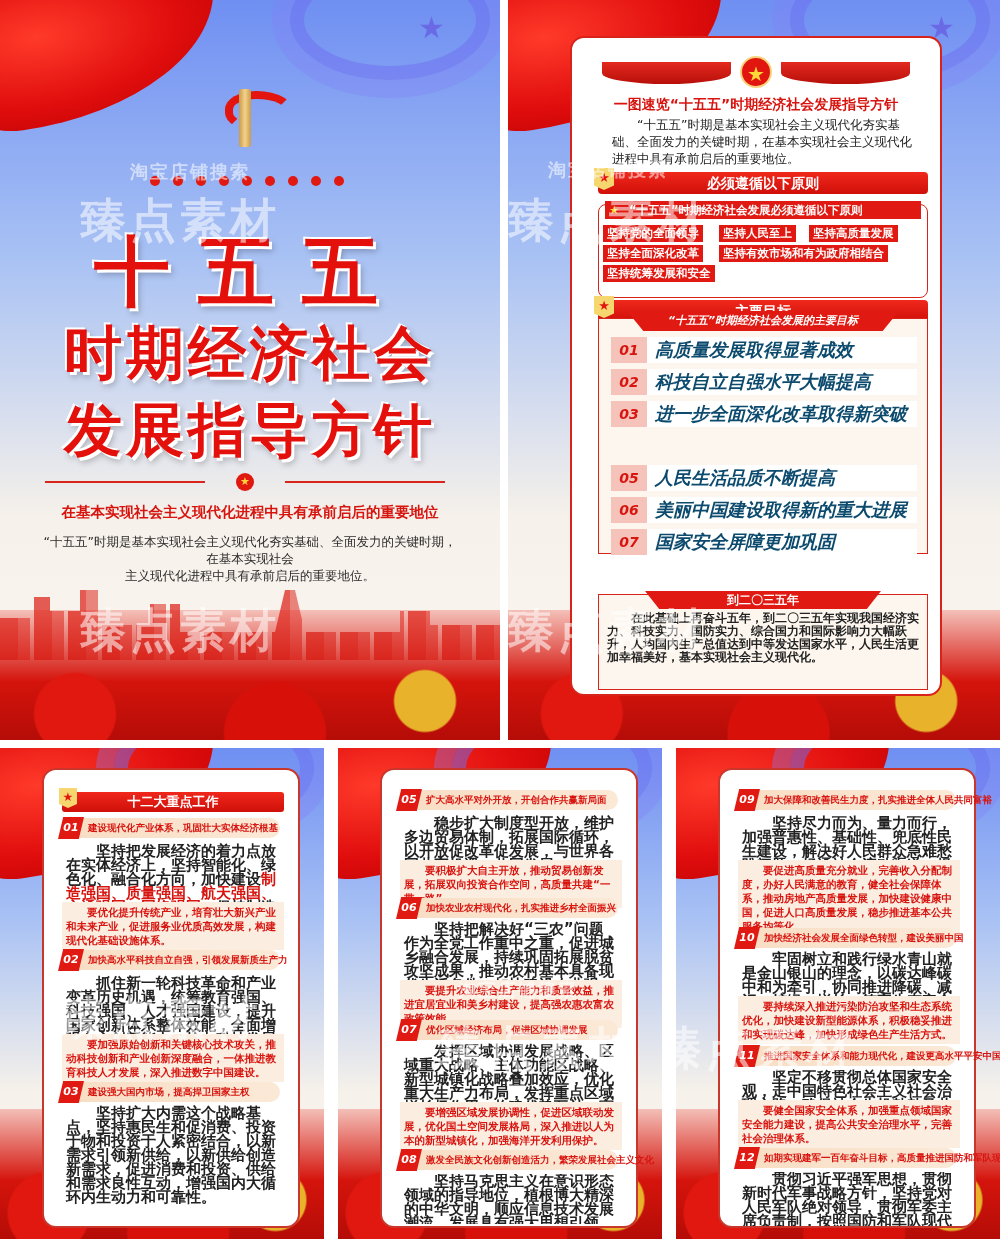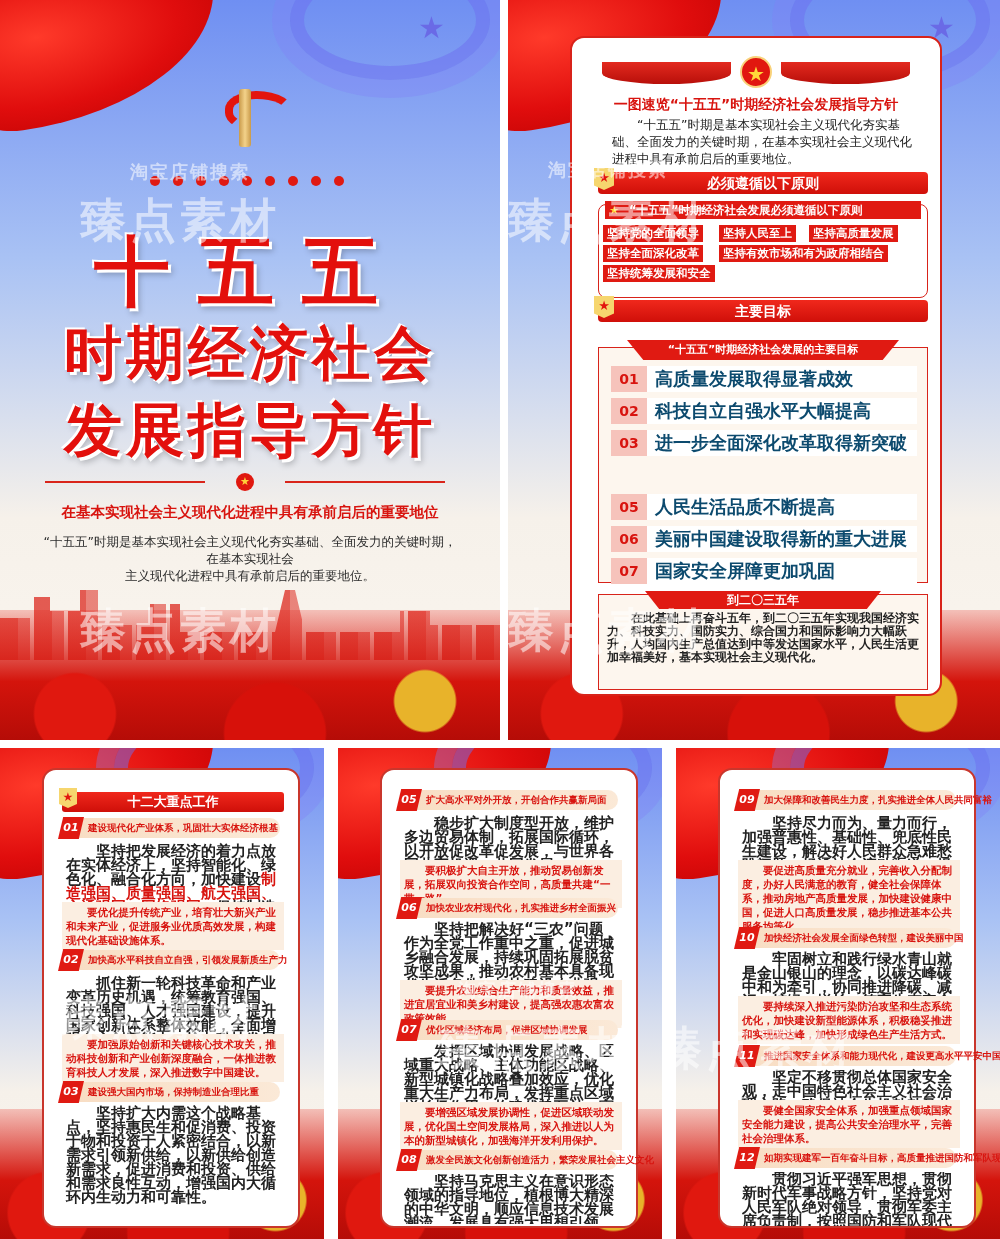--- a/index.html
+++ b/index.html
@@ -142,21 +142,21 @@
       <div class="chip" style="left:210px; top:20px;">坚持高质量发展</div>
       <div class="chip" style="left:4px; top:40px;">坚持全面深化改革</div>
       <div class="chip" style="left:120px; top:40px;">坚持有效市场和有为政府相结合</div>
       <div class="chip" style="left:4px; top:60px;">坚持统筹发展和安全</div>
     </div>
 
     <div class="bar" style="left:26px; width:330px; top:262px;">
       <span class="flag-ico">★</span>
       <span>主要目标</span>
     </div>
-    <div class="goals" style="top:309px;">
+    <div class="goals" style="top:280px;font-style:italic;">
       <div class="goals-head">“十五五”时期经济社会发展的主要目标</div>
       <div class="goal" style="top:18px;">
           <span class="num">01</span>
           <span class="txt">高质量发展取得显著成效</span>
         </div>
       <div class="goal" style="top:50px;">
           <span class="num">02</span>
           <span class="txt">科技自立自强水平大幅提高</span>
         </div>
       <div class="goal" style="top:82px;">
@@ -205,21 +205,21 @@
 
     <div class="sec-head" style="top:180px;">
         <span class="n">02</span>
         <span class="h">加快高水平科技自立自强，引领发展新质生产力</span>
       </div>
     <div class="para" style="top:206px;">抓住新一轮科技革命和产业变革历史机遇，统筹教育强国、科技强国、人才强国建设，提升国家创新体系整体效能，全面增强自主创新能力，抢占科技发展制高点，不断催生新质生产力。</div>
     <div class="emph" style="top:264px;">要加强原始创新和关键核心技术攻关，推动科技创新和产业创新深度融合，一体推进教育科技人才发展，深入推进数字中国建设。</div>
 
     <div class="sec-head" style="top:312px;">
         <span class="n">03</span>
-        <span class="h">建设强大国内市场，保持制造业合理比重</span>
+        <span class="h">建设强大国内市场，提高捍卫国家主权</span>
       </div>
     <div class="para" style="top:336px;">坚持扩大内需这个战略基点，坚持惠民生和促消费、投资于物和投资于人紧密结合，以新需求引领新供给，以新供给创造新需求，促进消费和投资、供给和需求良性互动，增强国内大循环内生动力和可靠性。</div>
 
   </div>
 
   <div style="position:absolute; left:42px; top:20px; width:258px; height:460px;">
     
   </div>
   <div class="watermark wm-big" style="left:60px; top:240px;">臻点素材</div>
 </div>

